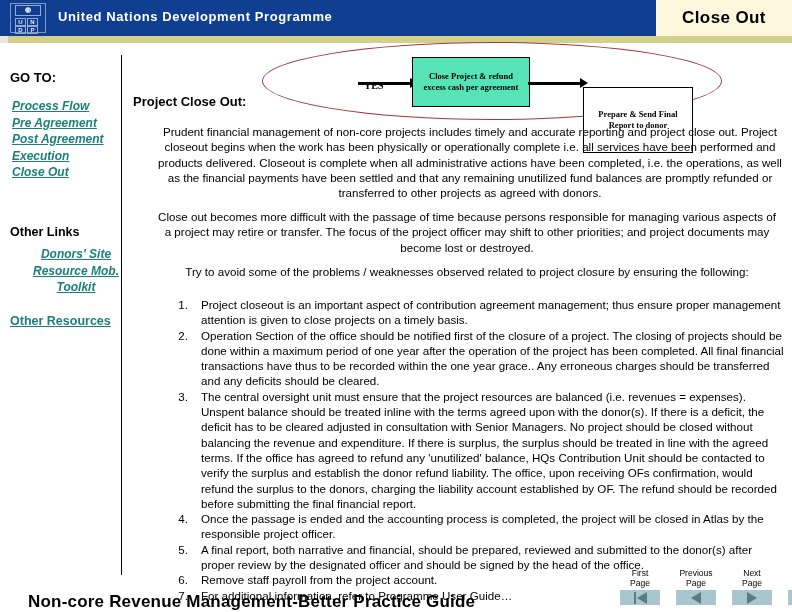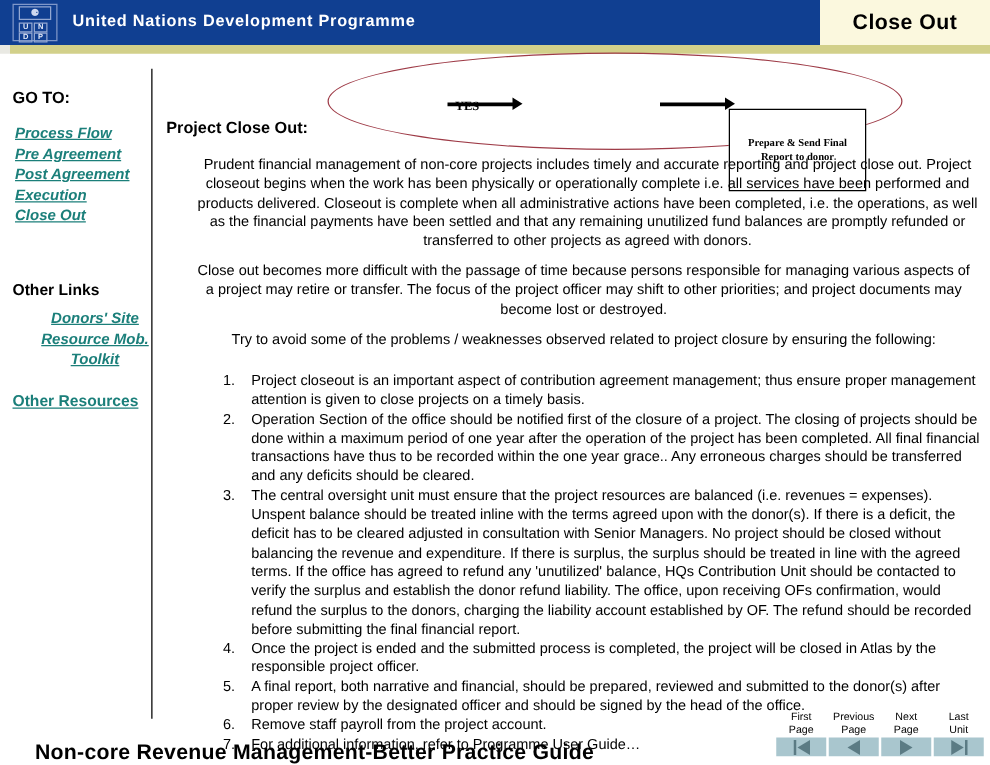--- a/index.html
+++ b/index.html
@@ -285,22 +285,21 @@
     left: 28px; top: 592px;
     font-size: 17px;
     font-weight: bold;
     letter-spacing: 0.2px;
   }
   #pager {
     position: absolute;
     left: 620px; top: 568px;
     width: 168px; height: 42px;
     display: flex;
-    gap: 2px;
-    justify-content: center;
+    gap: 16px;
   }
   .pager-btn {
     width: 40px;
     display: flex;
     flex-direction: column;
     align-items: center;
   }
   .pager-label {
     font-size: 8.5px;
     line-height: 10px;
@@ -378,20 +377,23 @@
 
 <div id="flow">
   <div id="flow-ellipse"></div>
 
 
   <div id="yes-label">YES</div>
 
   <div class="arrow-line" id="arrow1"></div>
   <div class="arrow-head" id="arrowhead1"></div>
 
+  <div id="box-close">
+    <div class="boxtext">Close Project &amp; refund excess cash per agreement</div>
+  </div>
 
   <div class="arrow-line" id="arrow2"></div>
   <div class="arrow-head" id="arrowhead2"></div>
 
   <div id="box-report">
     <div class="boxtext">Prepare &amp; Send Final Report to donor</div>
   </div>
 </div>
 
 <div id="section-heading">Project Close Out:</div>
@@ -408,21 +410,21 @@
   <div class="num-item">
     <span class="num">2.</span>
     <span>Operation Section of the office should be notified first of the closure of a project. The closing of projects should be done within a maximum period of one year after the operation of the project has been completed. All final financial transactions have thus to be recorded within the one year grace..  Any erroneous charges should be transferred  and any deficits should be cleared.</span>
   </div>
   <div class="num-item">
     <span class="num">3.</span>
     <span>The central oversight unit  must ensure that the project resources are balanced (i.e. revenues = expenses). Unspent balance should be treated inline with the terms agreed upon with the donor(s).  If there is a deficit, the deficit has to be cleared adjusted in consultation with Senior Managers.  No project should be closed without balancing the revenue and expenditure.  If there is surplus, the surplus should be treated in line with the agreed terms.  If the office has agreed to refund any 'unutilized' balance, HQs Contribution Unit should be contacted to verify the surplus and establish the donor refund liability.  The office, upon receiving OFs confirmation, would refund the surplus to the donors, charging the liability account established by OF.  The refund should be recorded before submitting the final financial report.</span>
   </div>
   <div class="num-item">
     <span class="num">4.</span>
-    <span>Once the project is ended and the submitted process is completed, the project will be closed  in Atlas by the responsible project officer.</span>
+    <span>Once the passage is ended and the accounting process is completed, the project will be closed  in Atlas by the responsible project officer.</span>
   </div>
   <div class="num-item">
     <span class="num">5.</span>
     <span>A final report, both narrative and financial, should be prepared, reviewed and submitted to the donor(s) after proper review by the designated officer and should be signed by the head of the office.</span>
   </div>
   <div class="num-item">
     <span class="num">6.</span>
     <span>Remove staff payroll from the project account.</span>
   </div>
   <div class="num-item">

